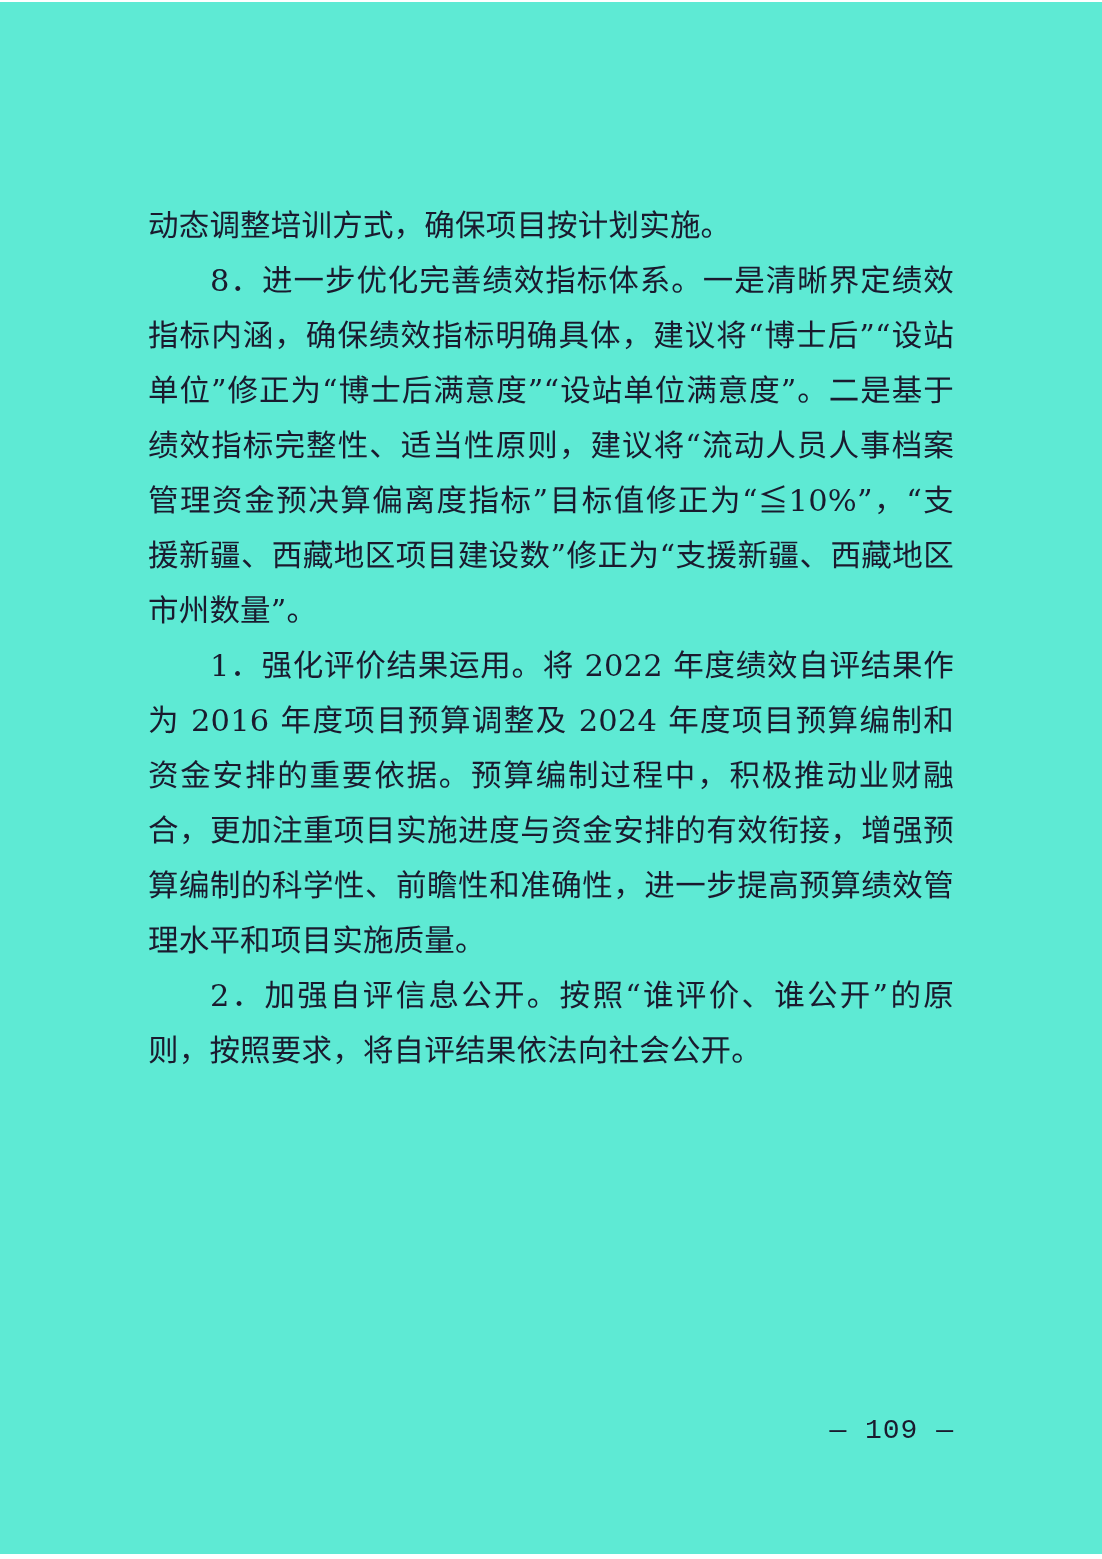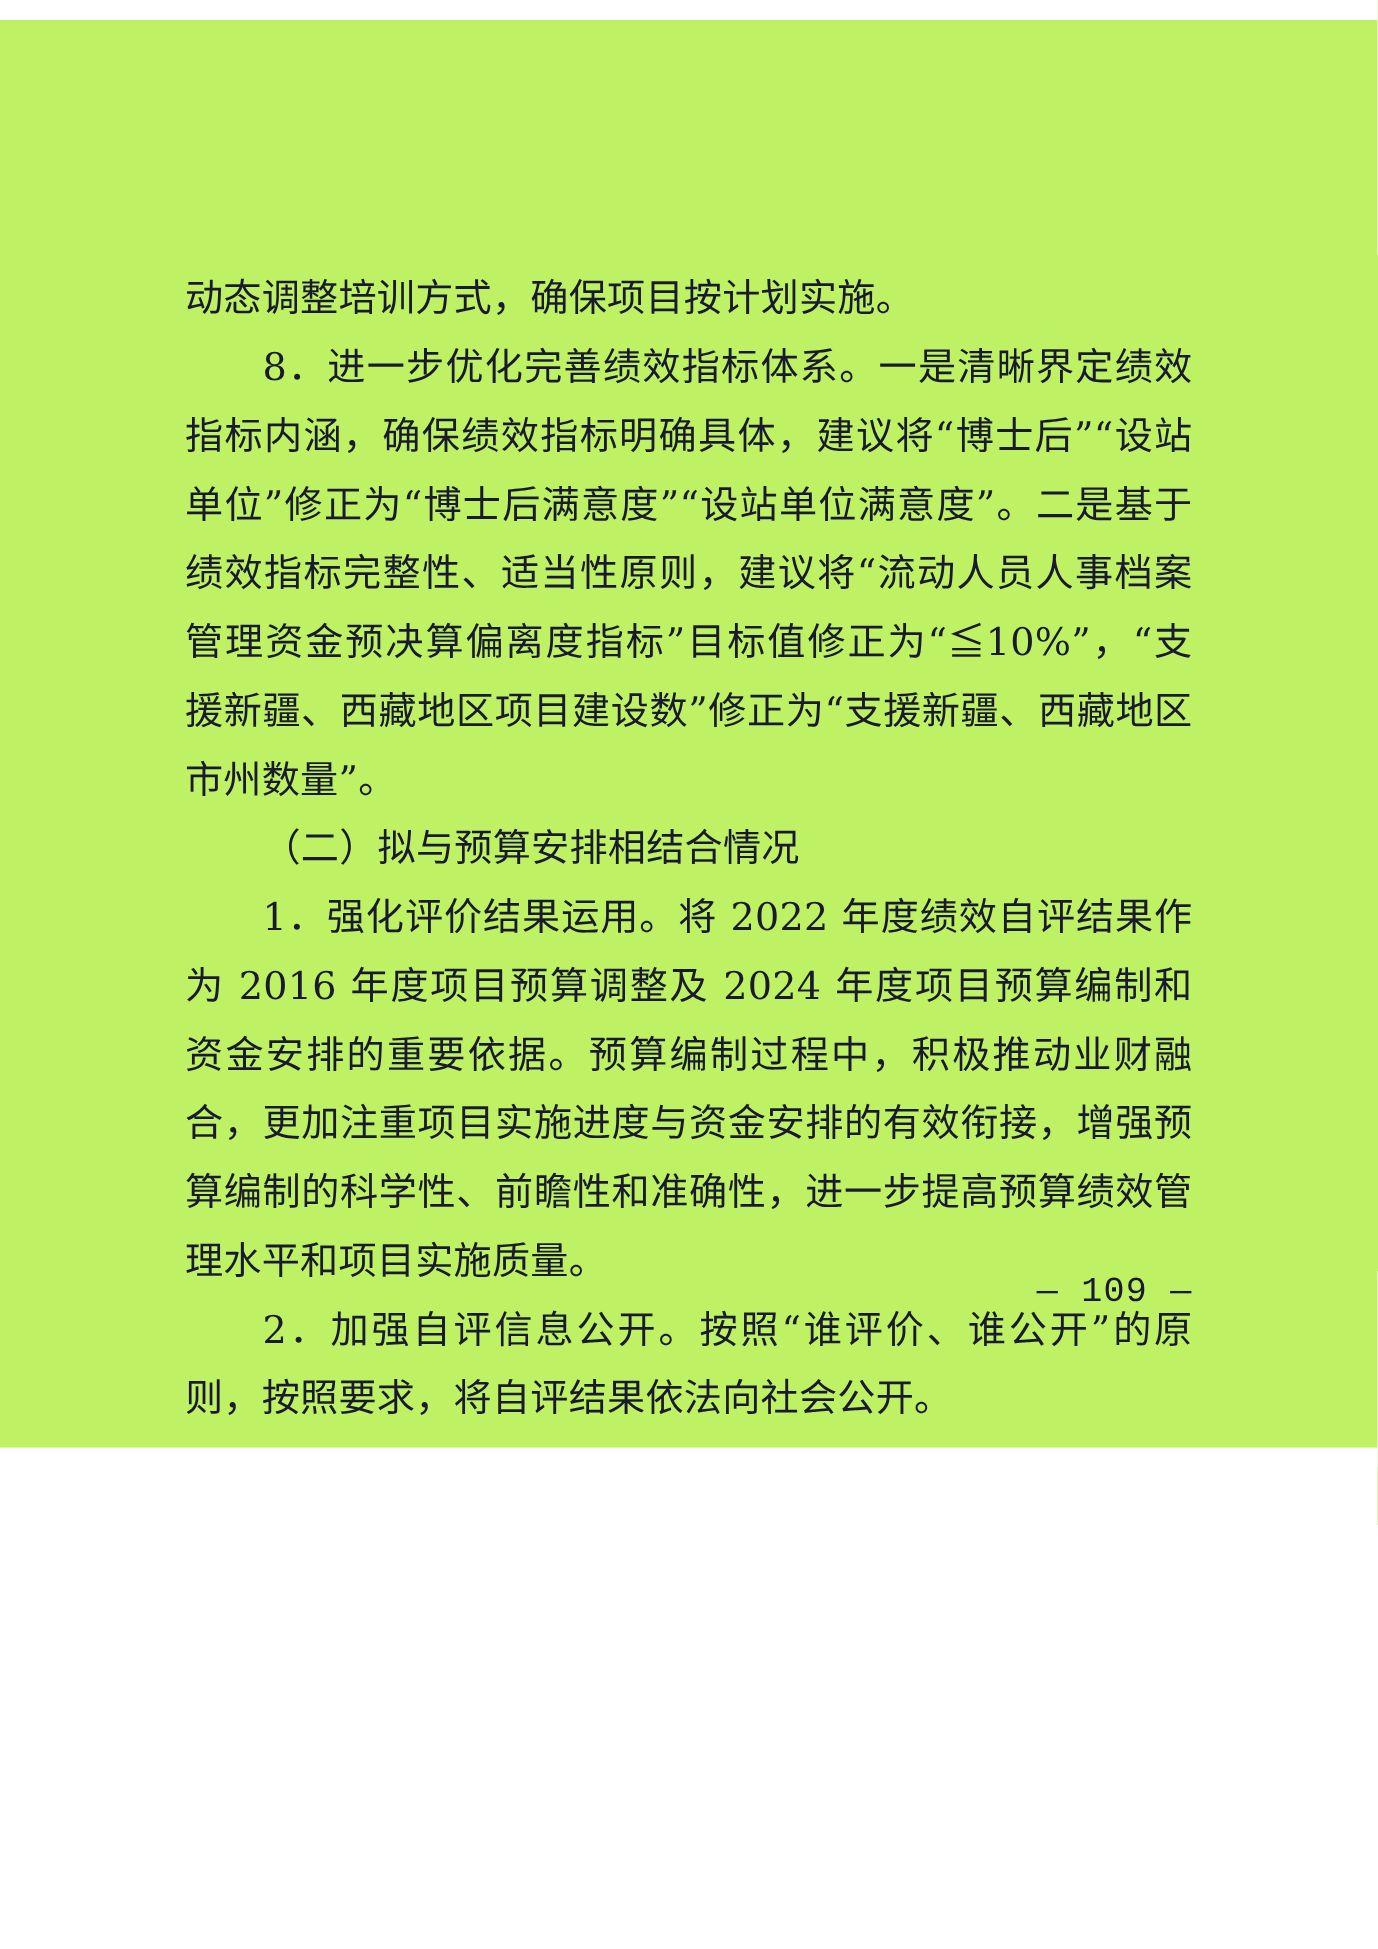--- a/index.html
+++ b/index.html
@@ -3,23 +3,23 @@
 <meta charset="utf-8">
 <style>
   html, body {
     margin: 0;
     padding: 0;
     background: #ffffff;
   }
   .page {
     position: relative;
     width: 1102px;
-    height: 1142px;
-    background: #bef264;
-    margin: 16px auto;
+    height: 1552px;
+    background: #5eead4;
+    margin: 2px auto;
     overflow: hidden;
     box-sizing: border-box;
   }
   .content {
     position: absolute;
     left: 148px;
     top: 196px;
     width: 806px;
   }
   .para {
@@ -59,21 +59,20 @@
 </head>
 <body>
 
 <div class="page">
   <div class="content">
 
     <p class="para">动态调整培训方式，确保项目按计划实施。</p>
 
     <p class="para indent2">8．进一步优化完善绩效指标体系。一是清晰界定绩效指标内涵，确保绩效指标明确具体，建议将“博士后”“设站单位”修正为“博士后满意度”“设站单位满意度”。二是基于绩效指标完整性、适当性原则，建议将“流动人员人事档案管理资金预决算偏离度指标”目标值修正为“≦10%”，“支援新疆、西藏地区项目建设数”修正为“支援新疆、西藏地区市州数量”。</p>
 
-    <p class="para indent2">（二）拟与预算安排相结合情况</p>
 
     <p class="para indent2">1．强化评价结果运用。将 2022 年度绩效自评结果作为 2016 年度项目预算调整及 2024 年度项目预算编制和资金安排的重要依据。预算编制过程中，积极推动业财融合，更加注重项目实施进度与资金安排的有效衔接，增强预算编制的科学性、前瞻性和准确性，进一步提高预算绩效管理水平和项目实施质量。</p>
 
     <p class="para indent2">2．加强自评信息公开。按照“谁评价、谁公开”的原则，按照要求，将自评结果依法向社会公开。</p>
 
     <div class="spacer-lg"></div>
 
 
   </div>
 

